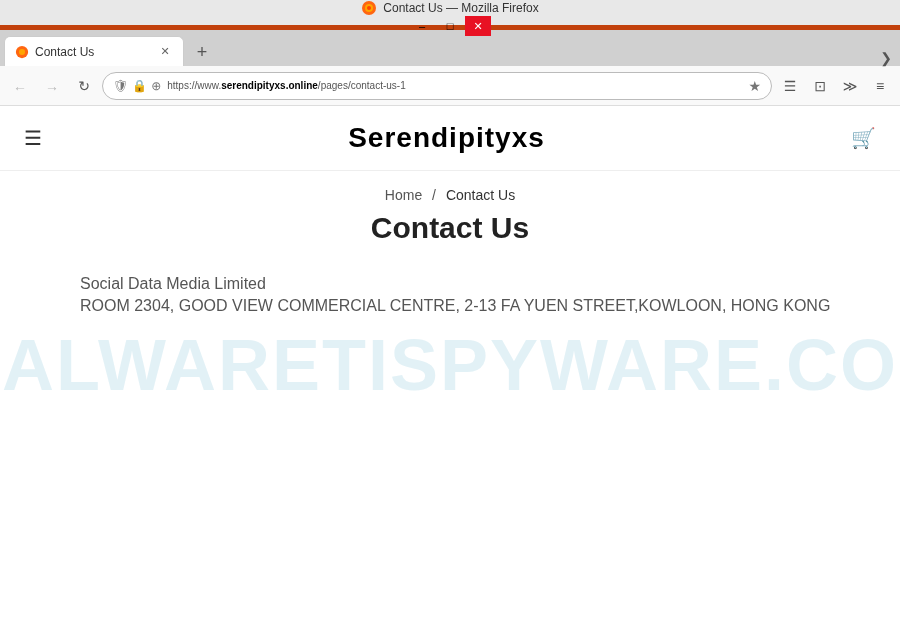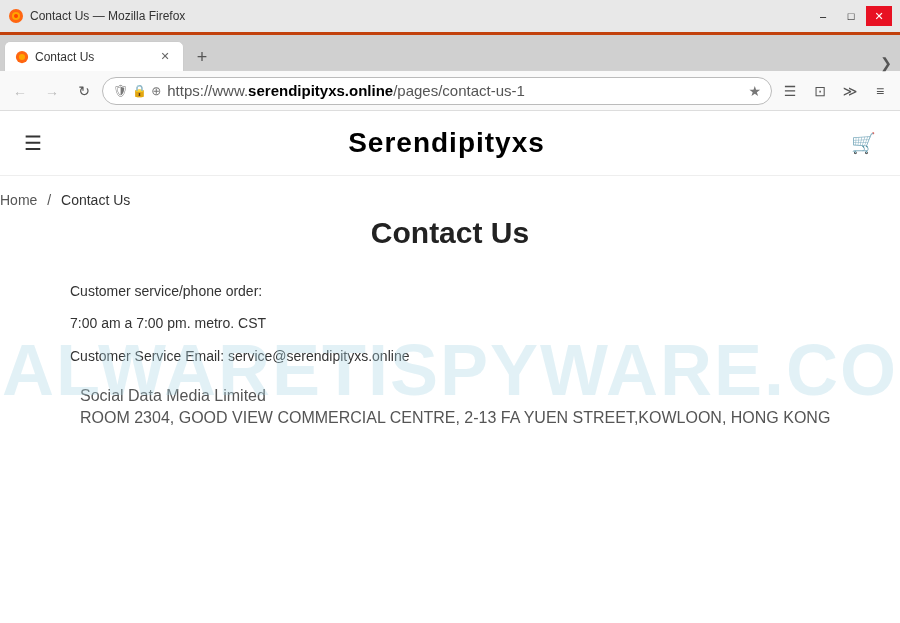--- a/index.html
+++ b/index.html
@@ -5,23 +5,24 @@
     * { margin: 0; padding: 0; box-sizing: border-box; }
     body { font-family: Arial, sans-serif; background: #fff; width: 900px; height: 623px; overflow: hidden; }
 
     
     .titlebar {
       height: 30px;
       background: #e8e8e8;
       display: flex;
       align-items: center;
       justify-content: space-between;
-      padding: 16px 8px;
-      border-bottom: 3px solid #c2410c;
+      padding: 0 8px;
+      border-bottom: 5px solid #c2410c;
       user-select: none;
+      flex-direction: column;
     }
     .titlebar-left {
       display: flex;
       align-items: center;
       gap: 6px;
     }
     .firefox-icon {
       width: 16px; height: 16px;
     }
     .titlebar-title {
@@ -143,21 +144,21 @@
       display: flex;
       gap: 4px;
       align-items: center;
     }
     .address-icon {
       font-size: 12px;
       color: #777;
     }
     .address-text {
       flex: 1;
-      font-size: 15px;
+      font-size: 10px;
     }
     .address-star {
       font-size: 14px;
       color: #777;
       cursor: pointer;
     }
 
     .nav-right {
       display: flex;
       gap: 2px;
@@ -207,21 +208,21 @@
       letter-spacing: 1px;
     }
     .site-header .cart-icon {
       font-size: 20px;
       cursor: pointer;
       color: #333;
     }
 
     
     .breadcrumb {
-      text-align: left;
+      text-align: center;
       padding: 16px 0 8px;
       font-size: 14px;
       color: #555;
     }
     .breadcrumb a {
       color: #555;
       text-decoration: none;
     }
     .breadcrumb .separator { margin: 0 6px; }
     .breadcrumb .current { color: #333; }
@@ -340,27 +341,19 @@
 
   <div class="breadcrumb">
     <a href="#">Home</a>
     <span class="separator">/</span>
     <span class="current">Contact Us</span>
   </div>
 
   <div class="page-content">
     <h1 class="page-heading">Contact Us</h1>
 
-    <div class="contact-info">
-      <p>Customer service/phone order:</p>
-      <p>7:00 am a 7:00 pm.  metro.  CST</p>
-      <p>
-        <span>Customer Service Email:</span>
-        <a href="#" class="email-link">service@serendipityxs.online</a>
-      </p>
-    </div>
 
     <div class="company-info">
       <p>Social Data Media Limited</p>
       <p>ROOM 2304, GOOD VIEW COMMERCIAL CENTRE, 2-13 FA YUEN STREET,KOWLOON, HONG KONG</p>
     </div>
   </div>
 </div>
 
 </body></html>

